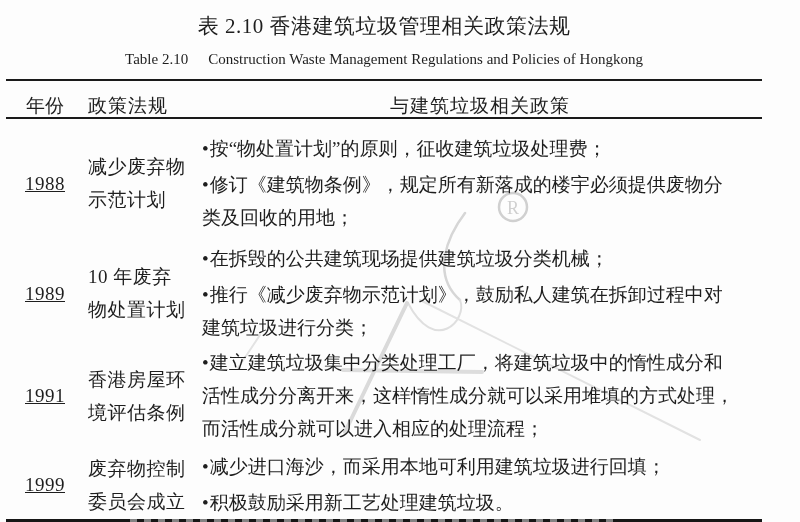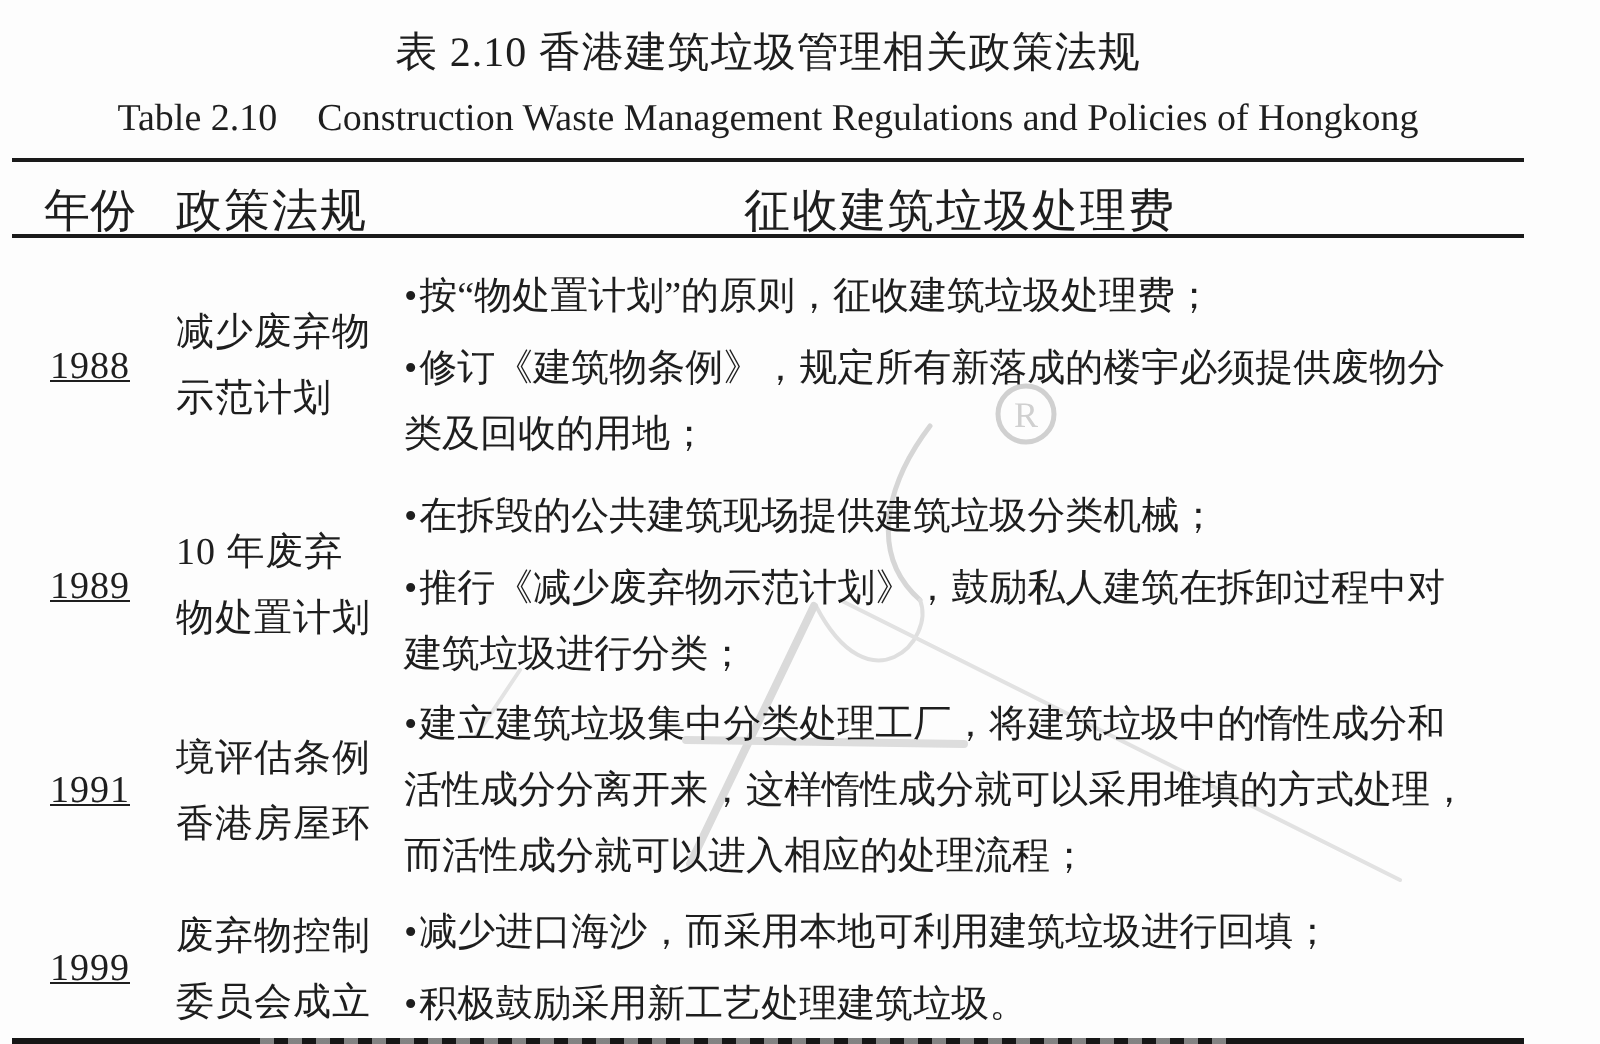--- a/index.html
+++ b/index.html
@@ -15,36 +15,36 @@
   .page{position:relative;width:768px;height:522px;z-index:1;}
 
   .title-cn{
     text-align:center;
     font-size:21px;line-height:27px;
     padding-top:13px;
     letter-spacing:0.5px;
   }
   .title-en{
     text-align:center;
-    font-size:19px;line-height:23px;
+    font-size:15px;line-height:23px;
     margin-top:8px;
   }
   .title-en .tbl-label{display:inline-block;margin-right:20px;}
 
   .tbl{
     margin:8px 6px 0 6px;
     border-bottom:4px solid #161616;
   }
   .tbl-header{
     display:grid;
     grid-template-columns:78px 114px 1fr;
     border-top:2px solid #1a1a1a;
     border-bottom:2.5px solid #1a1a1a;
     padding:15px 0 2px 0;
-    font-size:23px;line-height:19px;
+    font-size:19px;line-height:19px;
   }
   .h-year{text-align:center;}
   .h-policy{padding-left:4px;letter-spacing:1px;}
   .h-content{text-align:center;letter-spacing:1px;}
 
   .row{
     display:grid;
     grid-template-columns:78px 114px 1fr;
     font-size:19px;line-height:33px;
   }
@@ -102,21 +102,21 @@
 
   <div class="title-en">
     <span class="tbl-label">Table 2.10</span><span>Construction Waste Management Regulations and Policies of Hongkong</span>
   </div>
 
   <div class="tbl">
 
     <div class="tbl-header">
       <div class="h-year">年份</div>
       <div class="h-policy">政策法规</div>
-      <div class="h-content">征收建筑垃圾处理费</div>
+      <div class="h-content">与建筑垃圾相关政策</div>
     </div>
 
     <div class="row row-1">
       <div class="cell-year">1988</div>
       <div class="cell-policy">
         <span class="policy-line">减少废弃物</span>
         <span class="policy-line">示范计划</span>
       </div>
       <div class="cell-content">
         <p class="item">按“物处置计划”的原则，征收建筑垃圾处理费；</p>
@@ -132,22 +132,22 @@
       </div>
       <div class="cell-content">
         <p class="item">在拆毁的公共建筑现场提供建筑垃圾分类机械；</p>
         <p class="item">推行《减少废弃物示范计划》，鼓励私人建筑在拆卸过程中对建筑垃圾进行分类；</p>
       </div>
     </div>
 
     <div class="row row-3">
       <div class="cell-year">1991</div>
       <div class="cell-policy">
+        <span class="policy-line">香港房屋环</span>
         <span class="policy-line">境评估条例</span>
-        <span class="policy-line">香港房屋环</span>
       </div>
       <div class="cell-content">
         <p class="item">建立建筑垃圾集中分类处理工厂，将建筑垃圾中的惰性成分和活性成分分离开来，这样惰性成分就可以采用堆填的方式处理，而活性成分就可以进入相应的处理流程；</p>
       </div>
     </div>
 
     <div class="row row-4">
       <div class="cell-year">1999</div>
       <div class="cell-policy">
         <span class="policy-line">废弃物控制</span>

